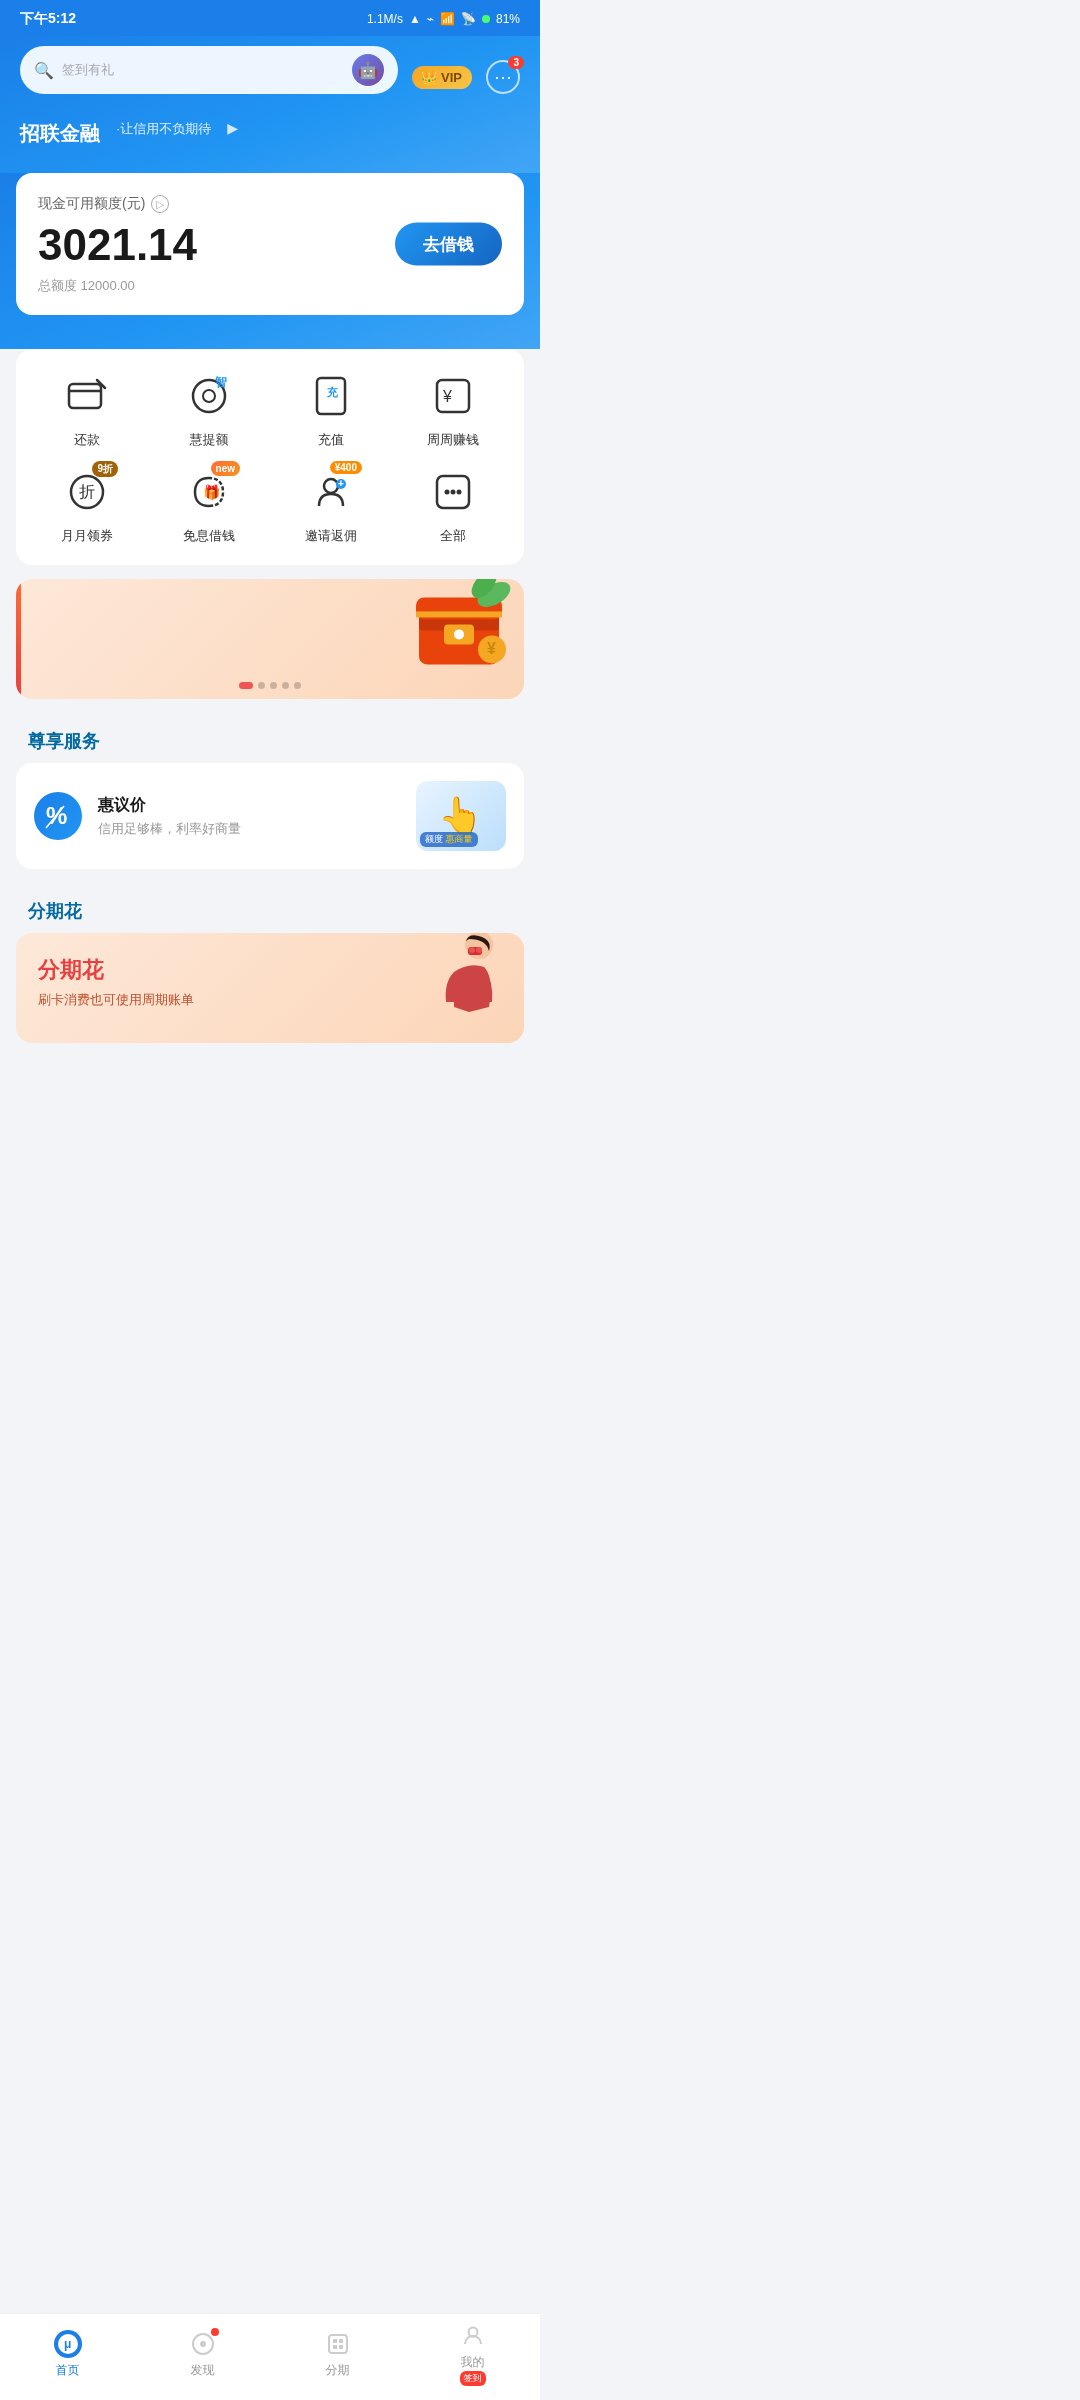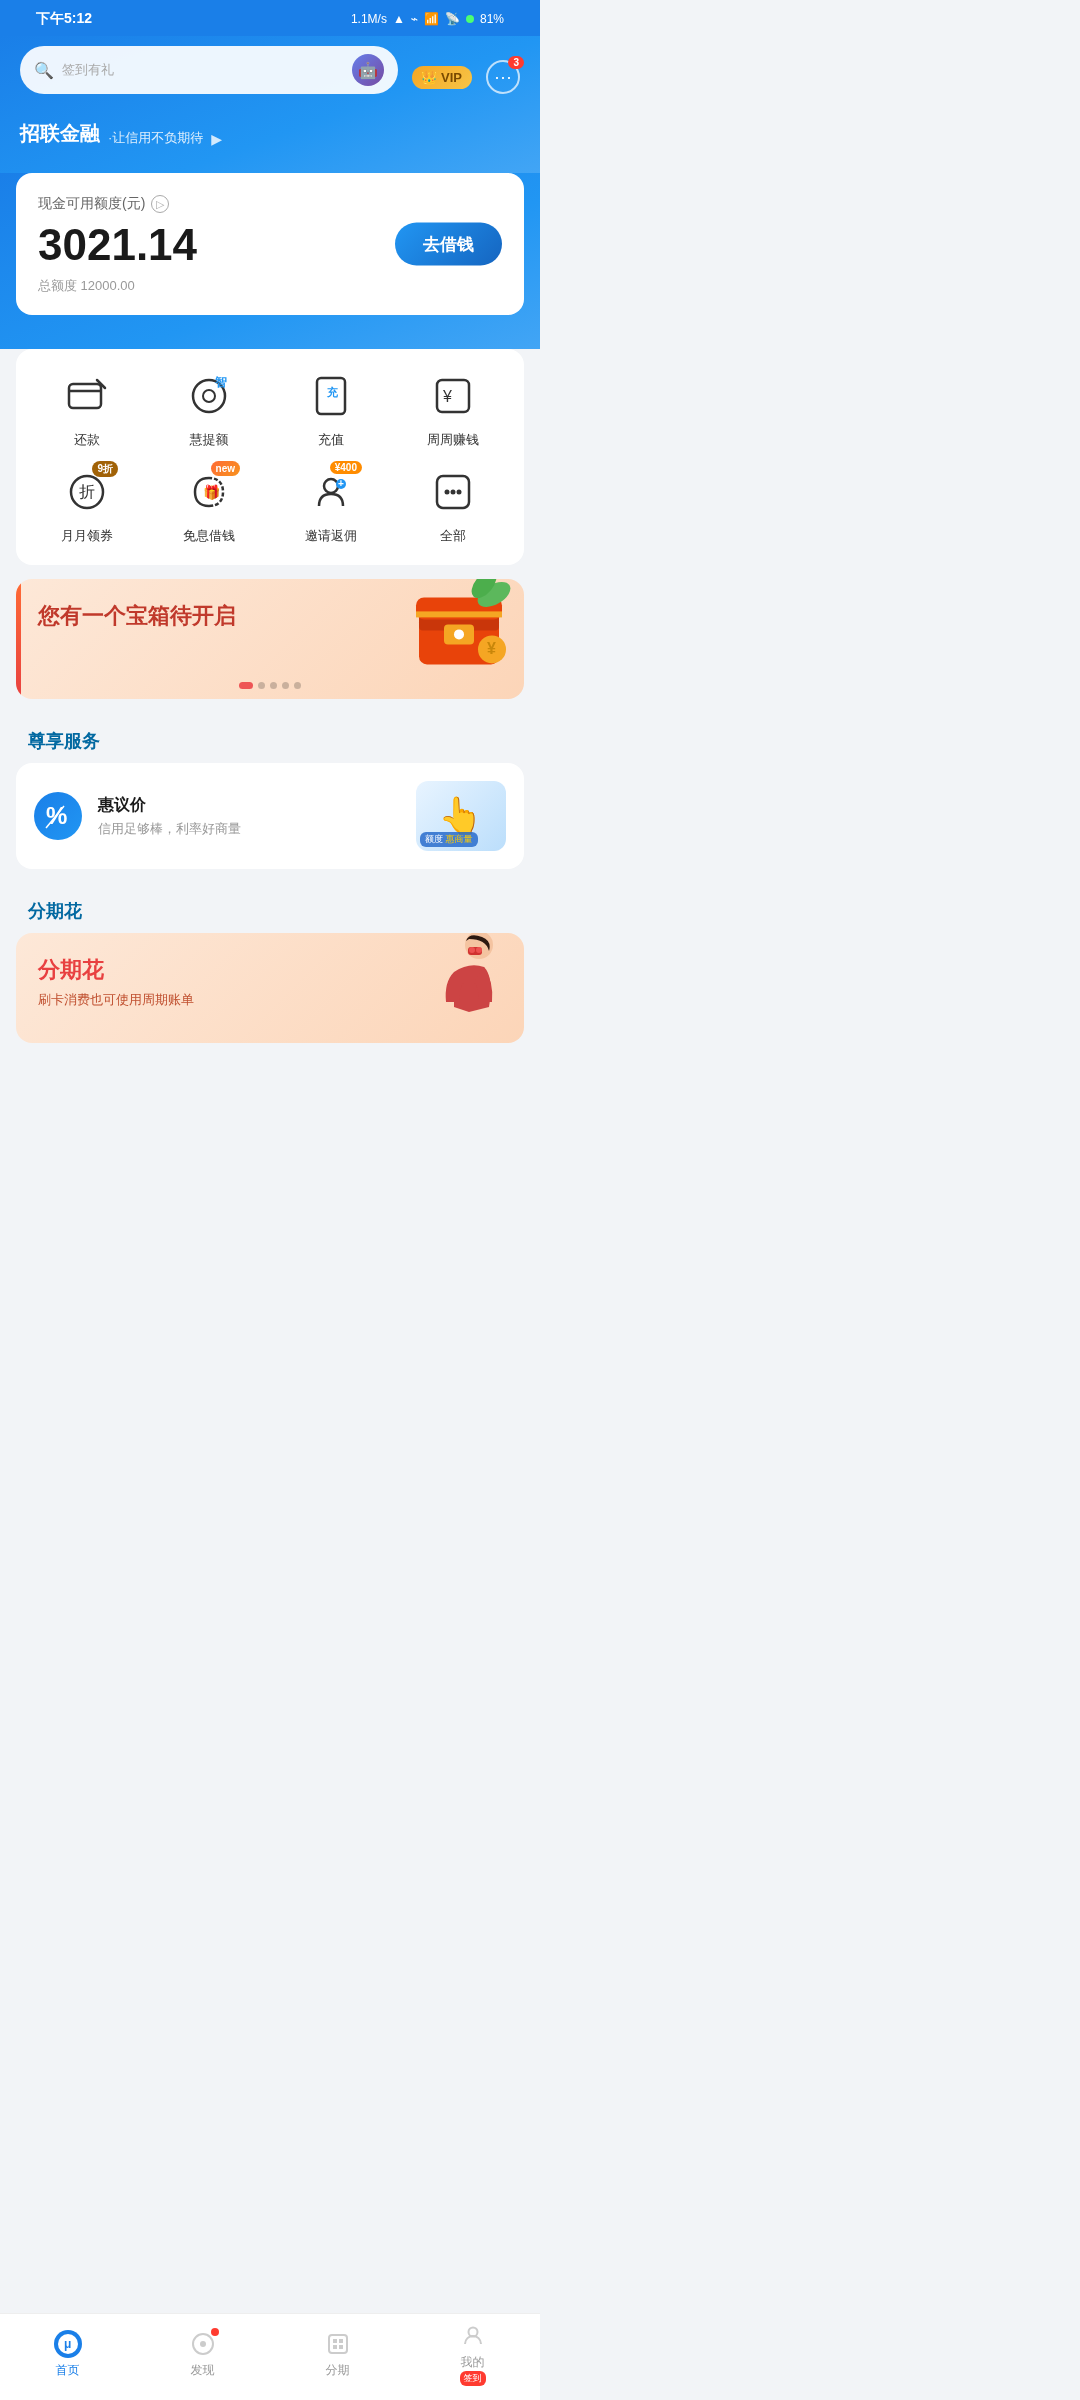--- a/index.html
+++ b/index.html
@@ -11,21 +11,21 @@
       font-family: -apple-system, 'PingFang SC', 'Microsoft YaHei', sans-serif;
       overflow-x: hidden;
     }
 
     
     .status-bar {
       background: #1a7fe8;
       display: flex;
       justify-content: space-between;
       align-items: center;
-      padding: 8px 36px 6px;
+      padding: 8px 20px 6px;
       height: 36px;
     }
     .status-time { color: #fff; font-size: 14px; font-weight: 600; }
     .status-icons { color: #fff; font-size: 12px; display: flex; align-items: center; gap: 6px; }
     .status-dot { width: 8px; height: 8px; border-radius: 50%; background: #4cff72; }
 
     
     .header {
       background: linear-gradient(160deg, #1a7fe8 0%, #2196f3 60%, #42a5f5 100%);
       padding: 10px 20px 20px;
@@ -69,21 +69,21 @@
       position: absolute;
       top: -6px; right: -6px;
       background: #ff3b30;
       color: white;
       border-radius: 10px;
       font-size: 10px;
       padding: 1px 5px;
       font-weight: bold;
     }
     .brand-row {
-      display: flex; align-items: flex-end; gap: 8px;
+      display: flex; align-items: flex-start; gap: 16px;
       margin-bottom: 6px;
     }
     .brand-name { color: white; font-size: 20px; font-weight: bold; }
     .brand-slogan { color: rgba(255,255,255,0.85); font-size: 13px; }
     .brand-arrow { color: rgba(255,255,255,0.8); font-size: 14px; }
 
     
     .credit-card {
       background: white;
       border-radius: 16px;
@@ -468,21 +468,20 @@
             <circle cx="20" cy="20" r="2.5" fill="#333"></circle>
             <circle cx="26" cy="20" r="2.5" fill="#333"></circle>
           </svg>
         </div>
         <span class="action-label">全部</span>
       </div>
     </div>
   </div>
 
   <div class="banner">
-    <div class="banner-title">您有一个宝箱待开启</div>
     <div class="banner-chest">
       <svg width="110" height="100" viewBox="0 0 110 100">
 
         <rect x="15" y="45" width="80" height="50" rx="8" fill="#e8430a"></rect>
         <rect x="15" y="45" width="80" height="16" rx="4" fill="#c9360a"></rect>
 
         <rect x="12" y="28" width="86" height="22" rx="8" fill="#e8430a"></rect>
 
         <rect x="12" y="42" width="86" height="6" fill="#f5a623"></rect>
         <rect x="40" y="55" width="30" height="20" rx="4" fill="#f5a623"></rect>

